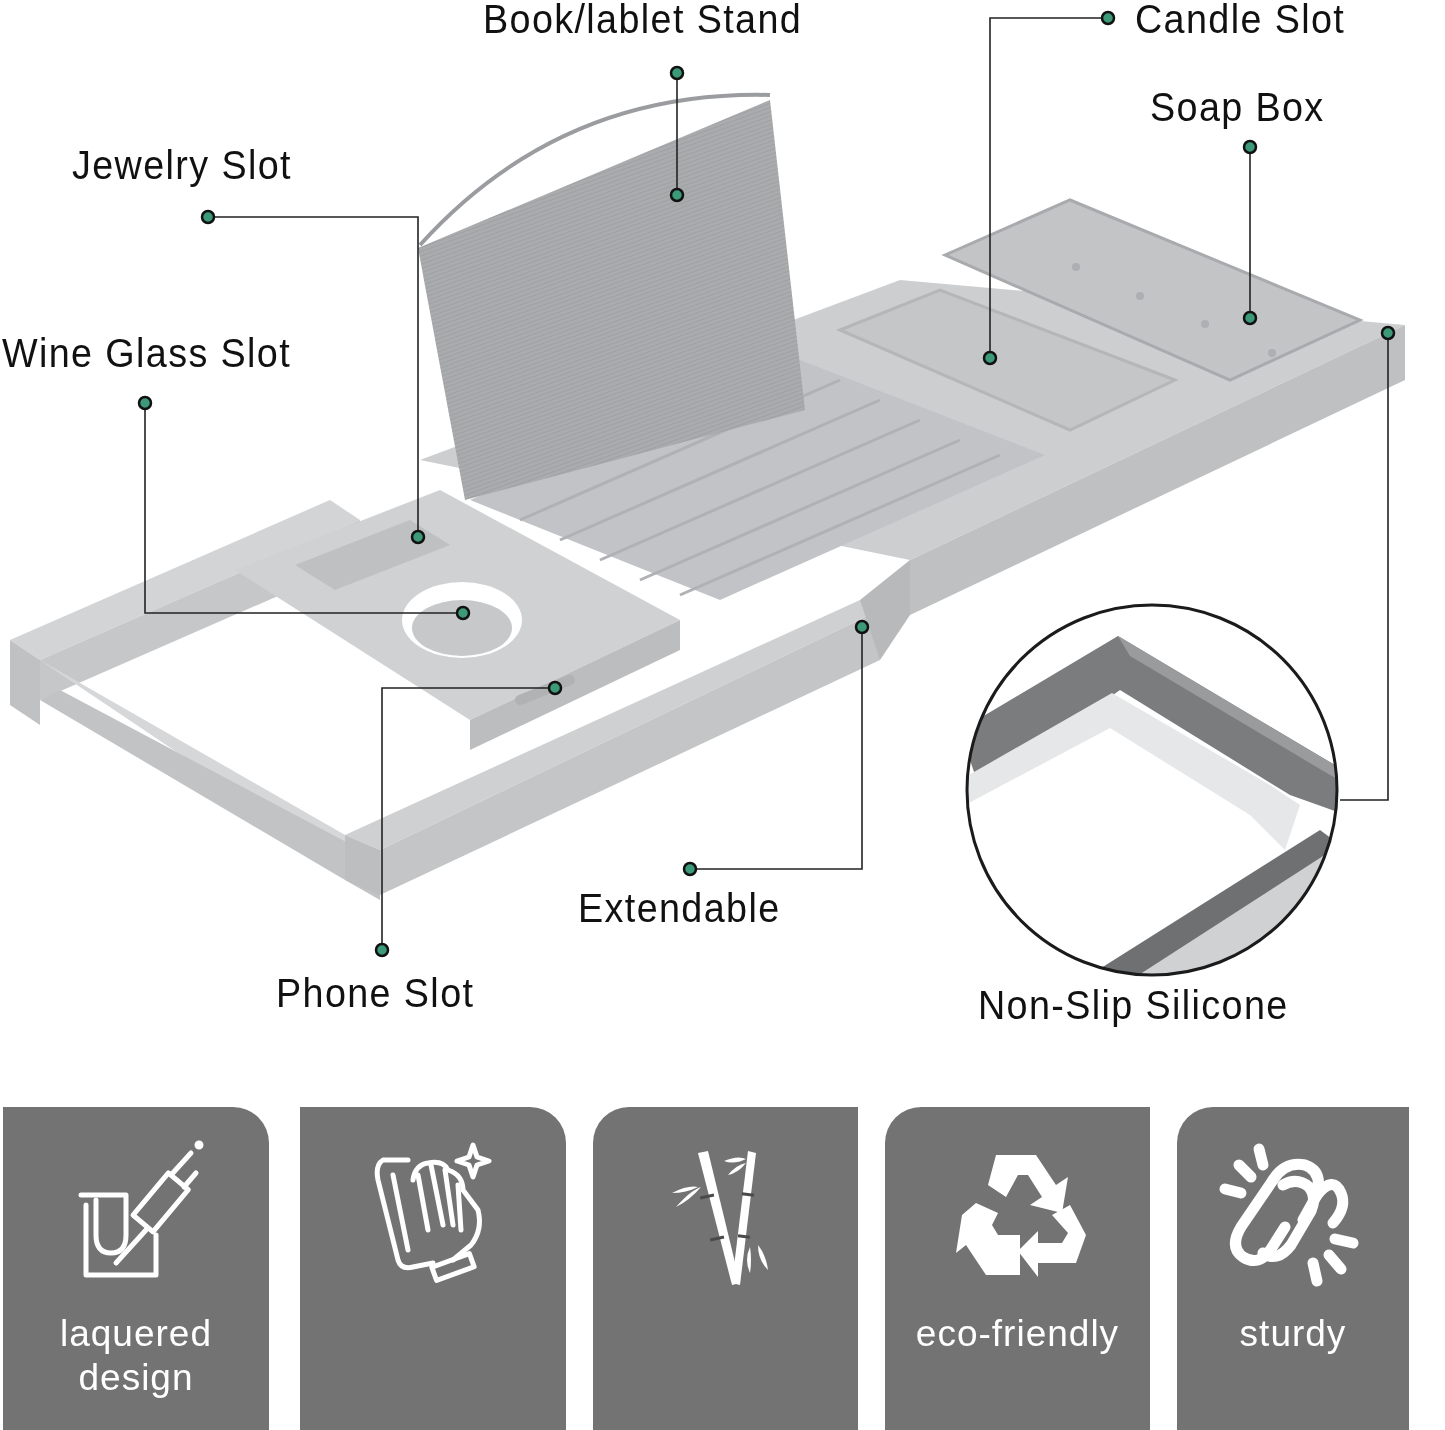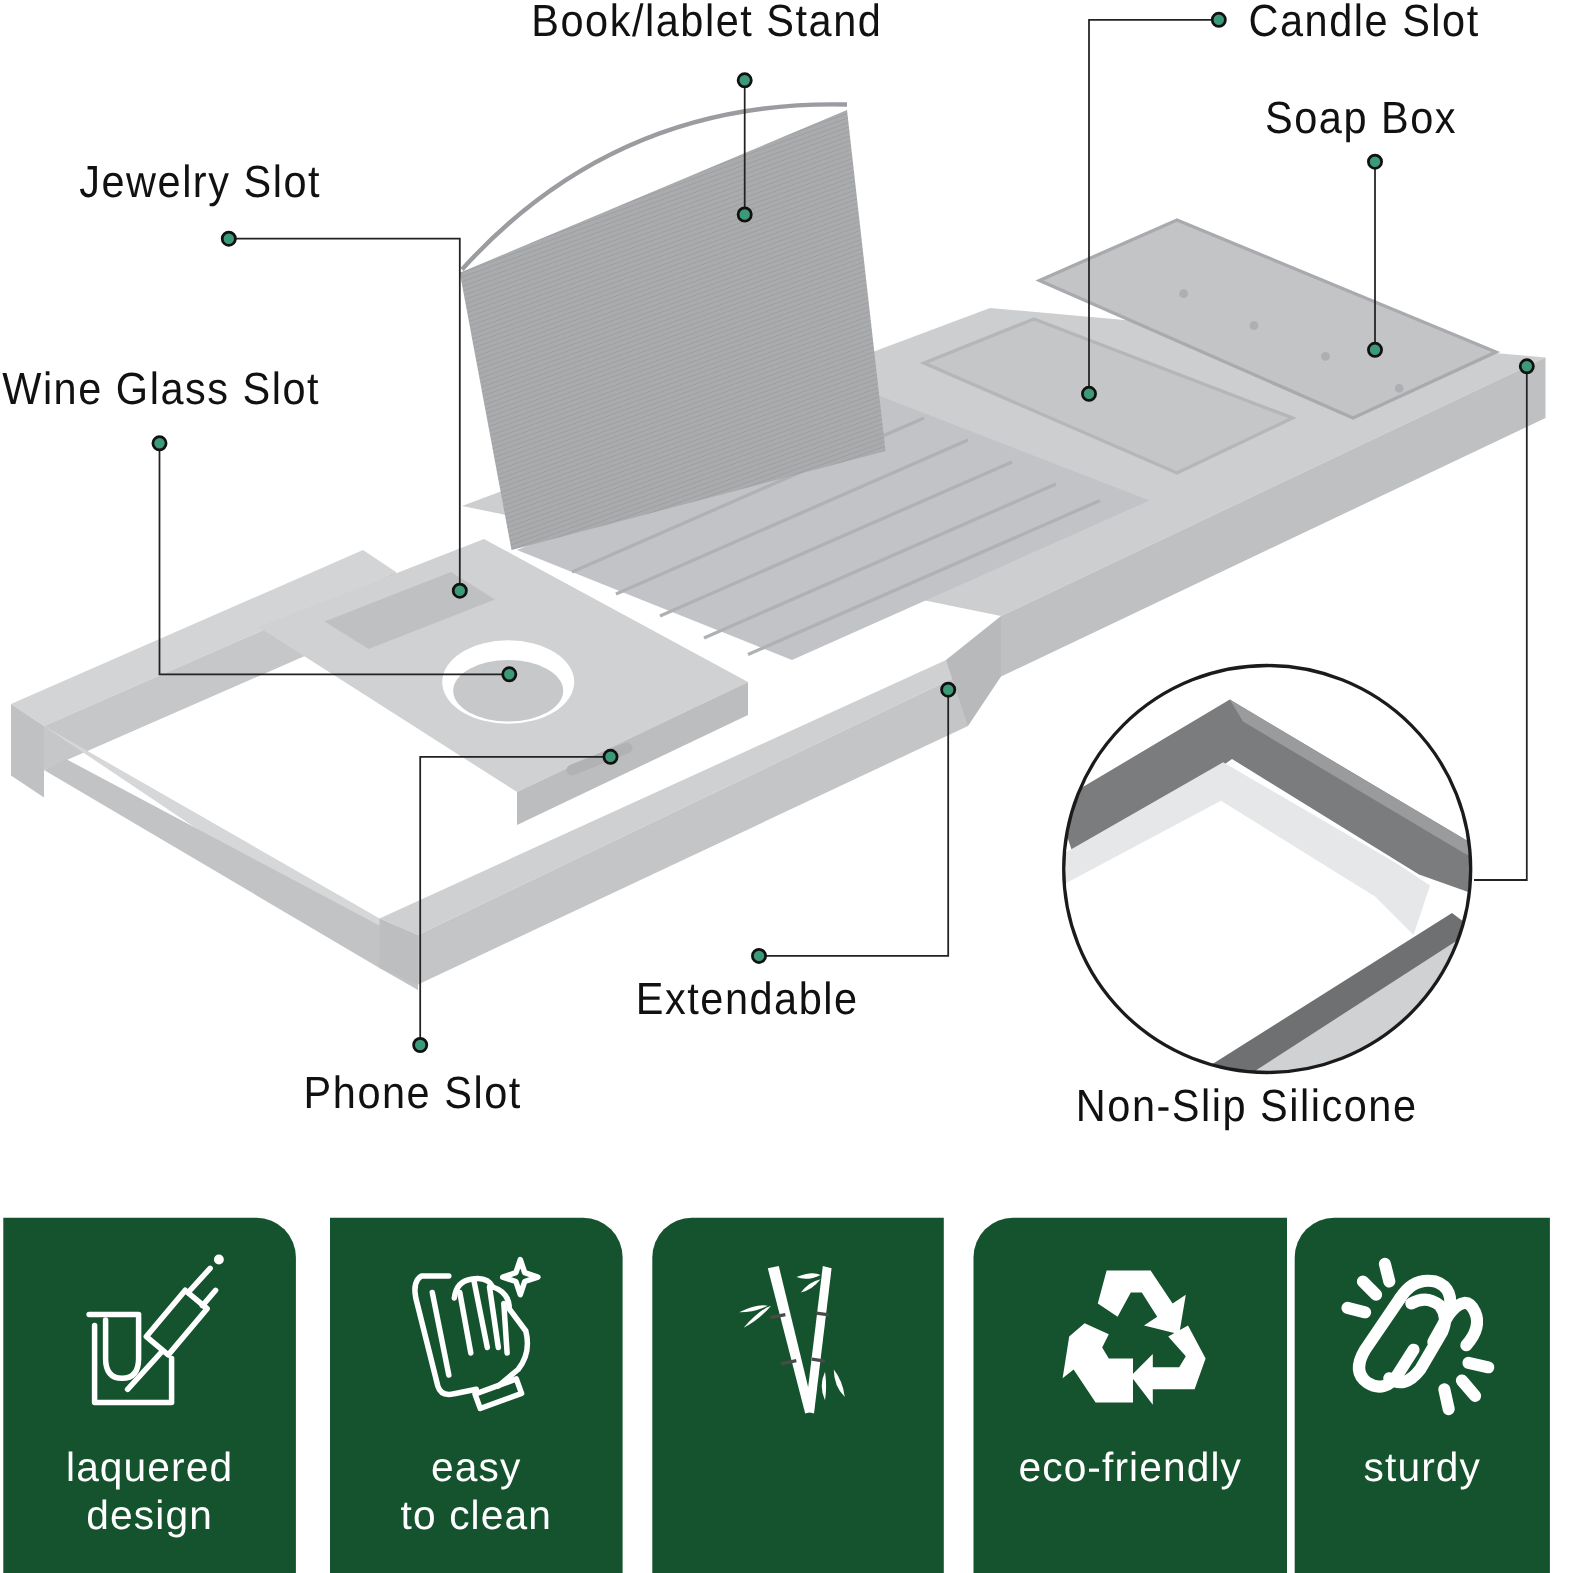--- a/index.html
+++ b/index.html
@@ -1,21 +1,21 @@
 <!DOCTYPE html>
 <html><head>
   <meta charset="utf-8">
   <style>
     html, body { margin: 0; padding: 0; background: #ffffff; }
     body { width: 1445px; height: 1430px; position: relative; overflow: hidden; font-family: "Liberation Sans", "DejaVu Sans", sans-serif; }
     .stage { position: absolute; left: 0; top: 0; width: 1286px; height: 1060px; text-align: right; }
     .label { position: absolute; color: #111; font-size: 41px; letter-spacing: 1.5px; white-space: nowrap; font-family: "Liberation Sans", sans-serif; transform: scaleX(0.92); transform-origin: left top; }
     svg.product { position: absolute; left: 0; top: 0; }
     .cards { position: absolute; left: 0; top: 1107px; width: 1445px; height: 323px; }
-    .card { position: absolute; top: 0; height: 323px; background: #14532d; color: #fff; }
+    .card { position: absolute; top: 0; height: 323px; background: #737373; color: #fff; }
     .card .icon { position: absolute; left: 50%; top: 28px; width: 160px; height: 160px; transform: translateX(-50%); }
     .card .caption { position: absolute; left: 0; right: 0; top: 205px; text-align: center; font-size: 37px; line-height: 44px; letter-spacing: 1px; font-family: "Liberation Sans", sans-serif; }
     .card .caption span { display: block; }
   </style>
 </head>
 <body>
 
 <div class="stage">
 
   <svg class="product" width="1445" height="1060" viewBox="0 0 1445 1060">
@@ -150,24 +150,20 @@
 
   <div class="card" style="left:300px; width:266px; border-top-right-radius:36px;">
     <svg class="icon" viewBox="0 0 160 160" fill="none" stroke="#fff" stroke-width="5" stroke-linecap="round" stroke-linejoin="round">
       <path d="M55,25 L30,25 Q22,30 25,45 L45,125 Q48,135 60,132 L80,128"></path>
       <path d="M40,40 L55,115"></path>
       <path d="M65,40 L75,95 M78,30 L90,90 M92,35 L100,90 M105,50 L108,95"></path>
       <path d="M60,45 Q62,30 75,28 Q90,25 95,35 Q110,40 110,55 L125,75 Q130,95 118,110 L100,125"></path>
       <rect x="80" y="125" width="40" height="14" transform="rotate(-20 100 132)"></rect>
       <path d="M120,10 L124,22 L136,26 L124,30 L120,42 L116,30 L104,26 L116,22 Z"></path>
     </svg>
-    <div class="caption">
-      <span>easy</span>
-      <span>to clean</span>
-    </div>
   </div>
 
   <div class="card" style="left:593px; width:265px; border-top-left-radius:36px;">
     <svg class="icon" viewBox="0 0 160 160" fill="#fff">
       <polygon points="52,18 62,16 94,148 86,150"></polygon>
       <polygon points="102,16 110,18 94,150 86,148"></polygon>
       <g fill="#4a4a4a">
         <rect x="54" y="60" width="14" height="3" transform="rotate(-12 61 61)"></rect>
         <rect x="64" y="102" width="14" height="3" transform="rotate(-12 71 103)"></rect>
         <rect x="96" y="58" width="12" height="3" transform="rotate(8 102 59)"></rect>
@@ -175,21 +171,21 @@
       </g>
       <path d="M30,72 Q45,55 55,52 Q44,65 30,72 Z"></path>
       <path d="M26,58 Q42,50 52,52 Q40,58 26,58 Z"></path>
       <path d="M78,26 Q92,20 100,24 Q88,30 78,26 Z"></path>
       <path d="M82,40 Q90,30 100,28 Q92,38 82,40 Z"></path>
       <path d="M112,110 Q120,120 122,135 Q112,125 112,110 Z"></path>
       <path d="M104,112 Q106,125 104,138 Q98,125 104,112 Z"></path>
     </svg>
   </div>
 
-  <div class="card" style="left:885px; width:265px; border-top-left-radius:36px;padding-left:20px;">
+  <div class="card" style="left:885px; width:265px; border-top-left-radius:36px;">
     <svg class="icon" viewBox="0 0 160 160" fill="#fff">
       <polygon points="58,20 98,20 118,50 130,42 124,78 92,70 104,62 90,40 80,40 68,62 50,50"></polygon>
       <polygon points="38,68 60,78 54,90 60,100 82,100 82,140 48,140 28,110 18,118 24,80"></polygon>
       <polygon points="132,70 148,100 138,128 100,128 100,142 80,116 100,96 100,108 124,108 130,98 114,80"></polygon>
     </svg>
     <div class="caption">
       <span>eco-friendly</span>
       <span></span>
     </div>
   </div>

